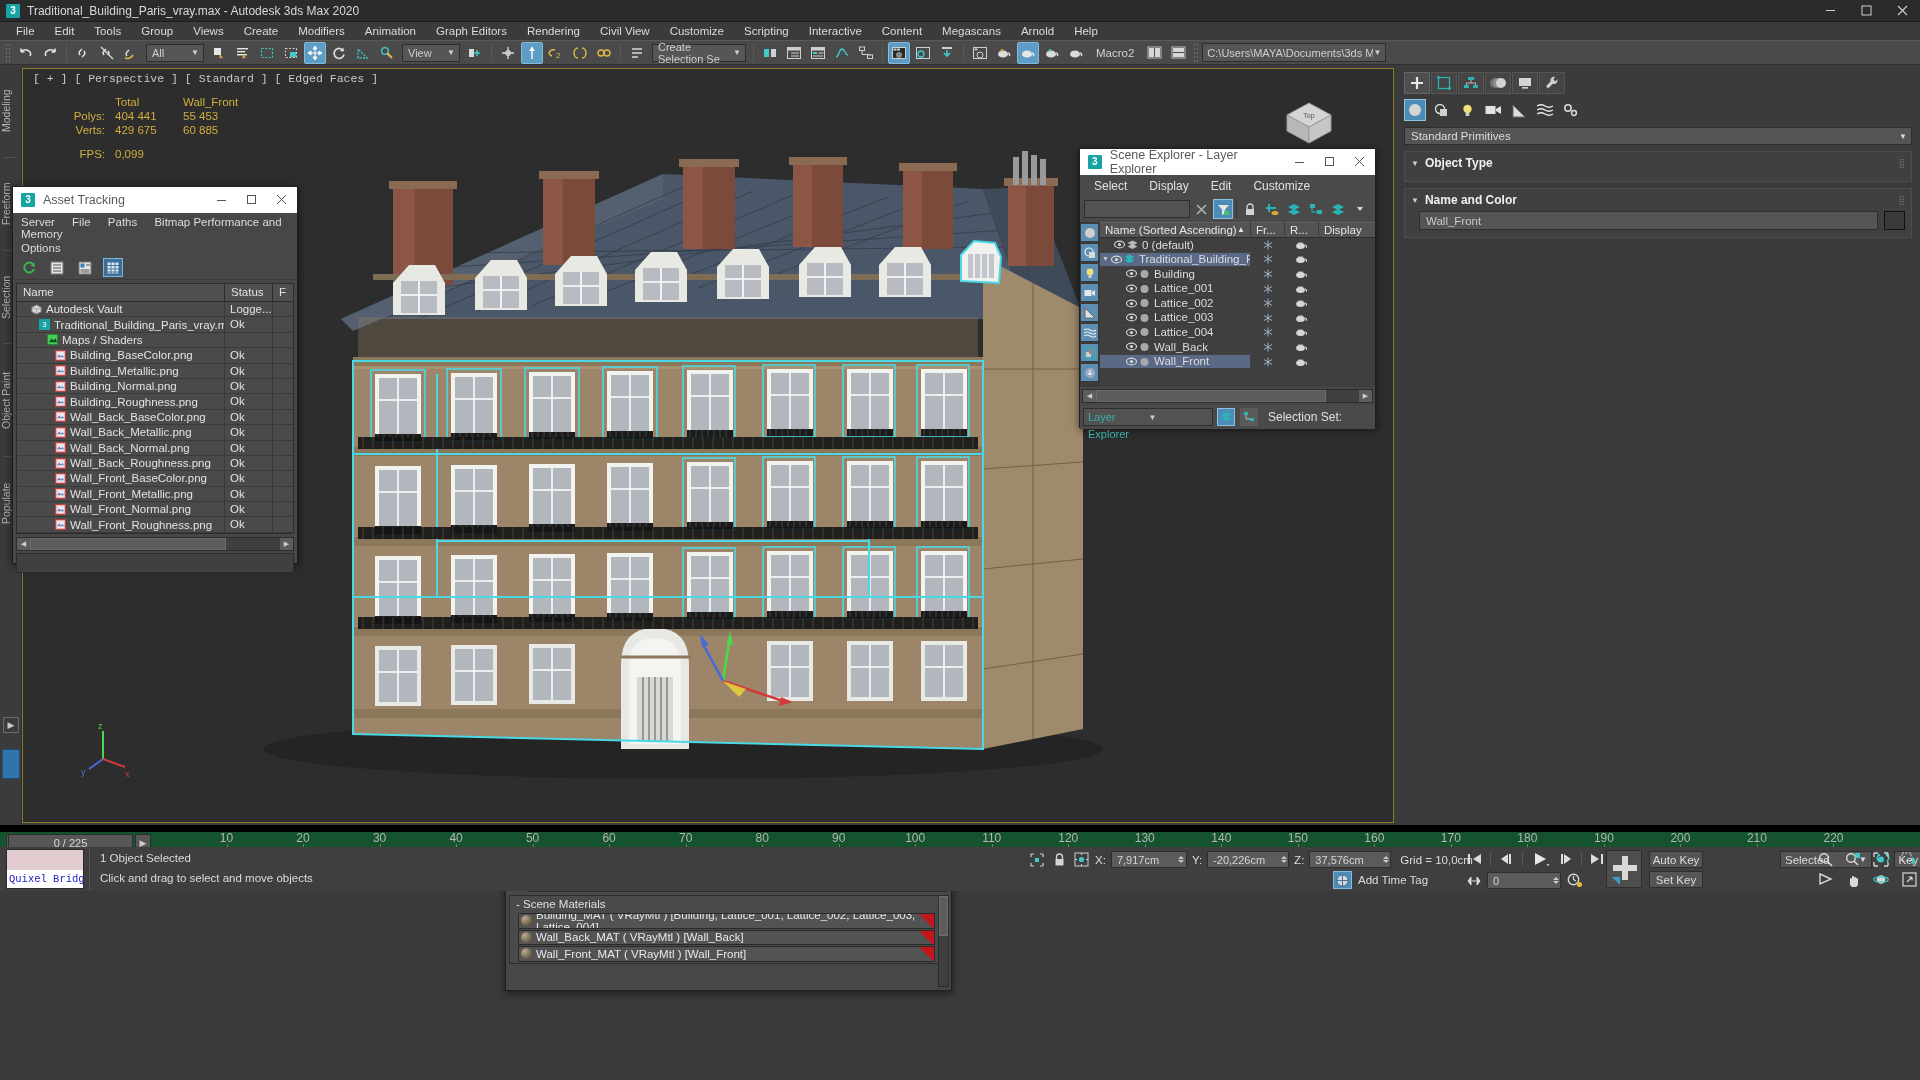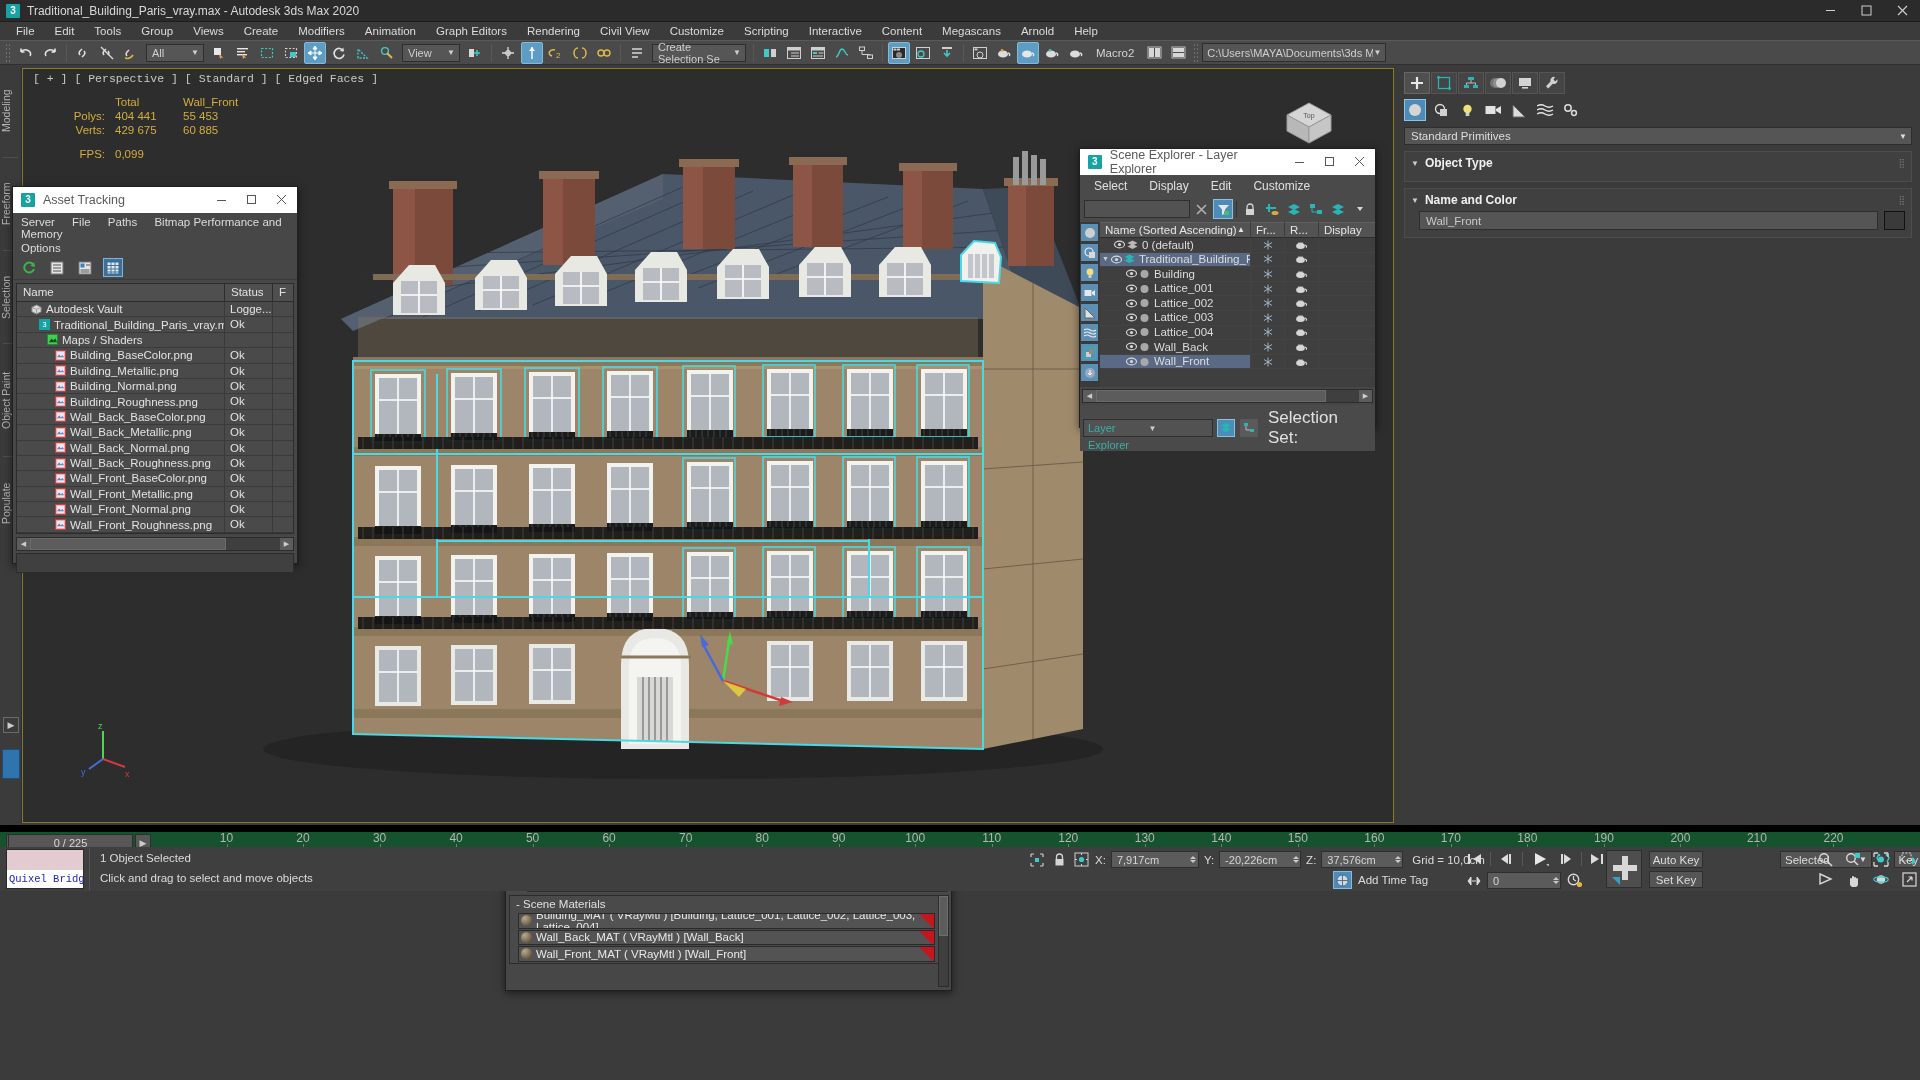--- a/index.html
+++ b/index.html
@@ -1851,21 +1851,21 @@
             <polygon points="6,5 11,7.5 6,10 1,7.5" fill="#29b5b5"></polygon>
           </svg>
       </div>
       <div class="se-ic" style="width:18px;height:18px;background:#5a5a5a">
         <svg width="12" height="12" viewBox="0 0 12 12">
             <rect x="1" y="1" width="4" height="3" fill="#29b5b5"></rect>
             <rect x="7" y="7" width="4" height="3" fill="#29b5b5"></rect>
             <path d="M3 4 v4 h4" stroke="#bbb" fill="none"></path>
           </svg>
       </div>
-      <div style="flex:1;font-size:17px;color:#e0e0e0;padding-left:6px">Selection Set:</div>
+      <div style="flex:1;font-size:12px;color:#e0e0e0;padding-left:6px">Selection Set:</div>
     </div>
   </div>
 
   <div class="win" style="left:505px; top:846px; width:447px; height:145px;">
     <div class="win-title">
       <div class="wi">3</div>
       <div class="wt">Material/Map Browser</div>
       <div class="wctrl">
         <div class="wcbtn">
           <svg width="11" height="11">
@@ -2094,21 +2094,21 @@
           </svg>
       </div>
       <div class="ic" style="width:18px;height:17px">
         <svg width="15" height="15" viewBox="0 0 15 15">
             <rect x="1" y="1" width="13" height="13" fill="none" stroke="#cfcfcf"></rect>
             <circle cx="7.5" cy="7.5" r="2.6" fill="#3fc9c9"></circle>
             <path d="M7.5 1 v2 M7.5 12 v2 M1 7.5 h2 M12 7.5 h2" stroke="#cfcfcf"></path>
           </svg>
       </div>
       <span style="font-size:11.5px;color:#dcdcdc">X:</span>
-      <div class="coordbox" style="width:88px">
+      <div class="coordbox" style="width:76px">
         <span style="flex:1">7,917cm</span>
         <span class="spin">
             <i class="u"></i>
             <i class="d"></i>
           </span>
       </div>
       <span style="font-size:11.5px;color:#dcdcdc">Y:</span>
       <div class="coordbox" style="width:82px">
         <span style="flex:1">-20,226cm</span>
         <span class="spin">

